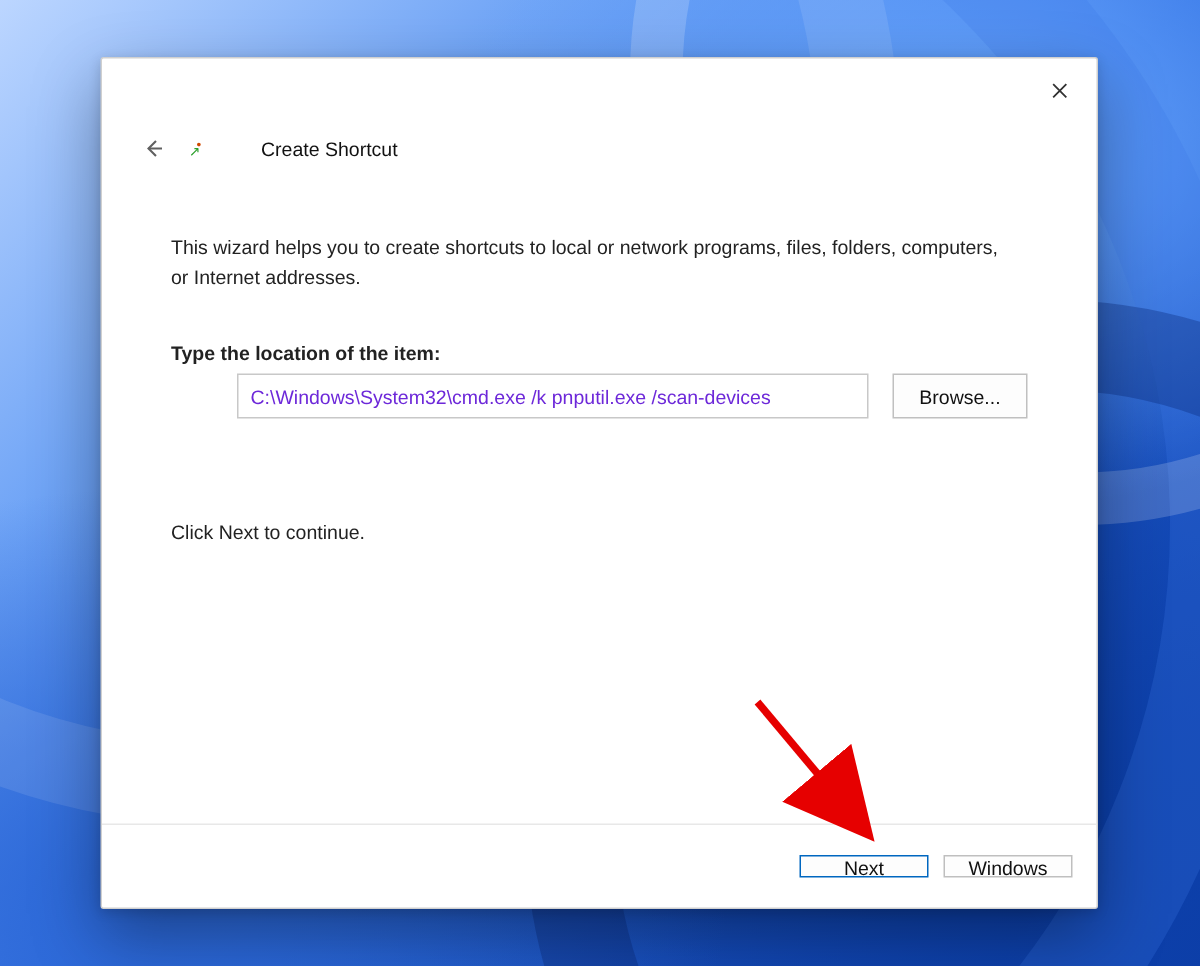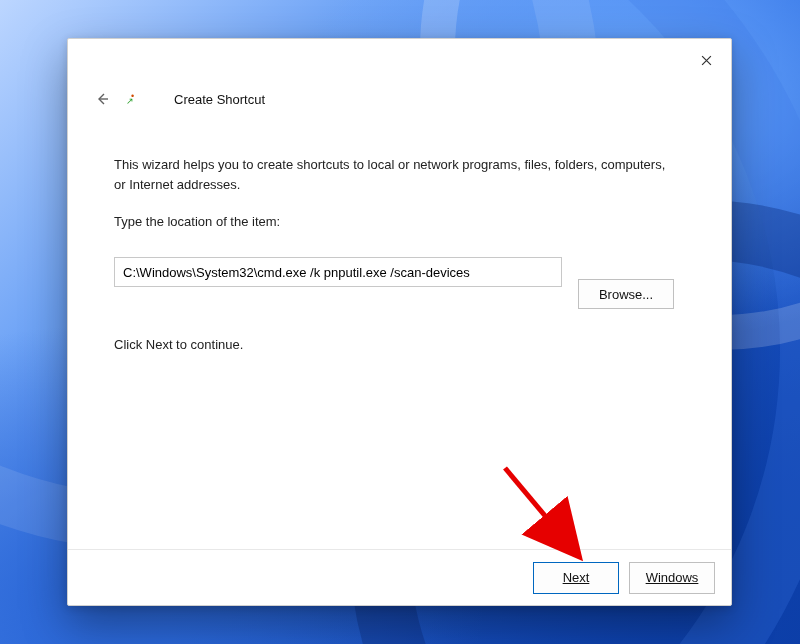--- a/index.html
+++ b/index.html
@@ -38,42 +38,43 @@
   .back-arrow { width:20px; height:20px; color:#606060; display:flex; align-items:center; justify-content:center; cursor:default;}
   .back-arrow svg{ width:16px;height:16px; stroke:currentColor;}
   .wiz-icon { width:14px; height:14px; position:relative; }
   .wiz-icon span{position:absolute; font-size:9px; line-height:9px;}
   .wiz-icon .a{color:#2a9f2a; left:0; top:5px;}
   .wiz-icon .b{color:#d04a00; left:5px; top:0;}
   .header-title { font-size:13px; color:#111;margin-left:20px;}
 
   .content { padding: 46px 46px 0 46px; flex:1; }
   .heading { font-size:20px; color:#003e8f; font-weight:400; margin-bottom:34px; line-height:1.3;}
-  .desc { font-size:13px; color:#222; line-height:1.5; margin-bottom:20px; max-width:560px;}
-  .field-label { font-size:13px; color:#222; margin-bottom:6px;}
+  .desc { font-size:13px; color:#222; line-height:1.5; margin-bottom:34px; max-width:560px;}
+  .field-label { font-size:13px; color:#222; margin-bottom:6px;font-weight:bold;}
   .field-row { display:flex; gap:16px; align-items:center;}
   .location-input {
     width:448px; height:30px;
     border:1px solid #c8c8c8;
     padding:0 8px;
     font-size:13px; font-family:inherit;
-    color:#000000;
+    color:#6d28d9;
+    margin-left:44px;
   }
   .browse-btn {
     width:96px; height:30px;
     border:1px solid #c0c0c0; background:#fdfdfd;
-    font-size:13px; color:#111; cursor:pointer;margin-top:44px;
+    font-size:13px; color:#111; cursor:pointer;
   }
-  .continue-text { font-size:13px; color:#222; margin-top:28px;}
+  .continue-text { font-size:13px; color:#222; margin-top:68px;}
 
   .footer { height:56px; border-top:1px solid #e8e8e8; display:flex; justify-content:flex-end; align-items:center; gap:10px; padding:0 16px;}
   .footer button {
-    width:86px; height:32px;
+    width:86px; height:15px;
     border:1px solid #bfbfbf; background:#fdfdfd;
-    font-size:13px; color:#111; cursor:pointer;text-decoration:underline;
+    font-size:13px; color:#111; cursor:pointer;
   }
   .footer button.primary { border-color:#0067c0; }
 
   .arrow-annot { position:absolute; left:495px; top:460px; pointer-events:none;}
   .arrow-annot svg{ width:100px; height:110px; }
 </style>
 </head>
 <body>
 
 <div class="desktop">

